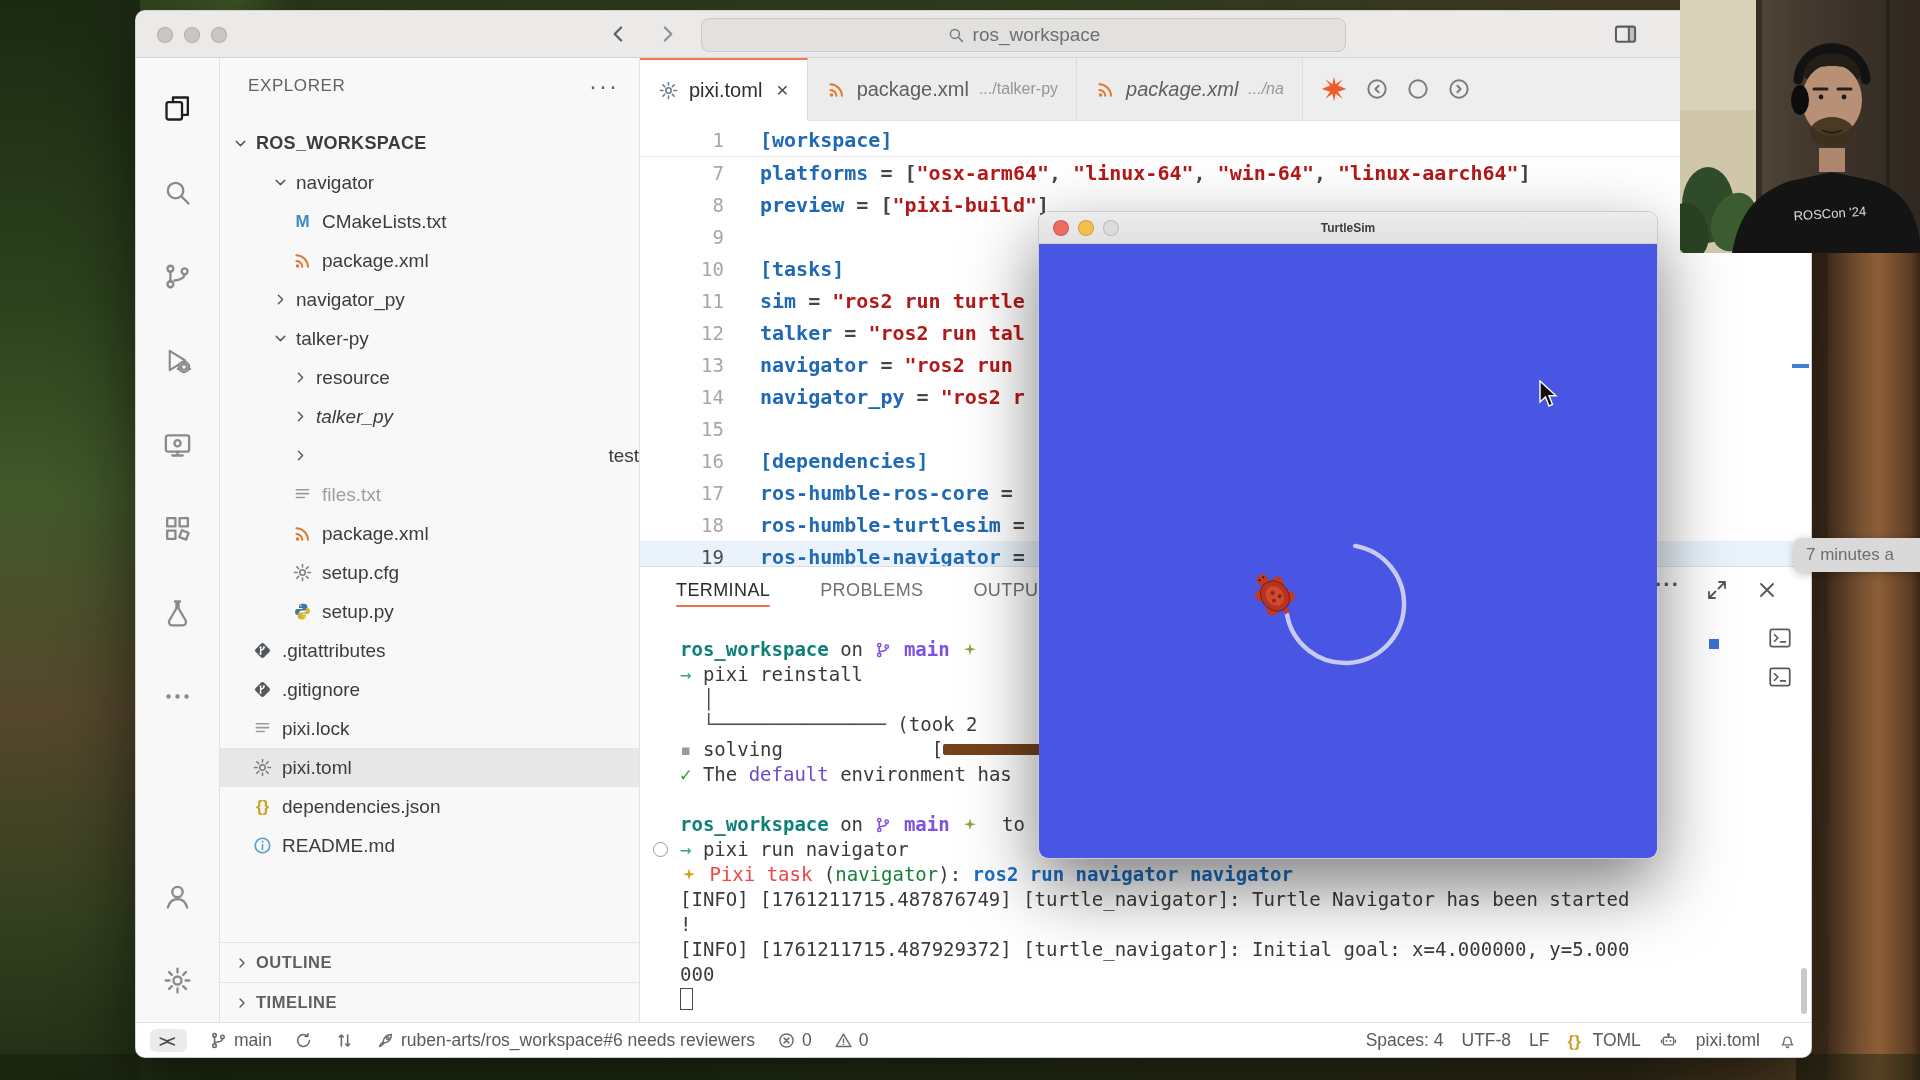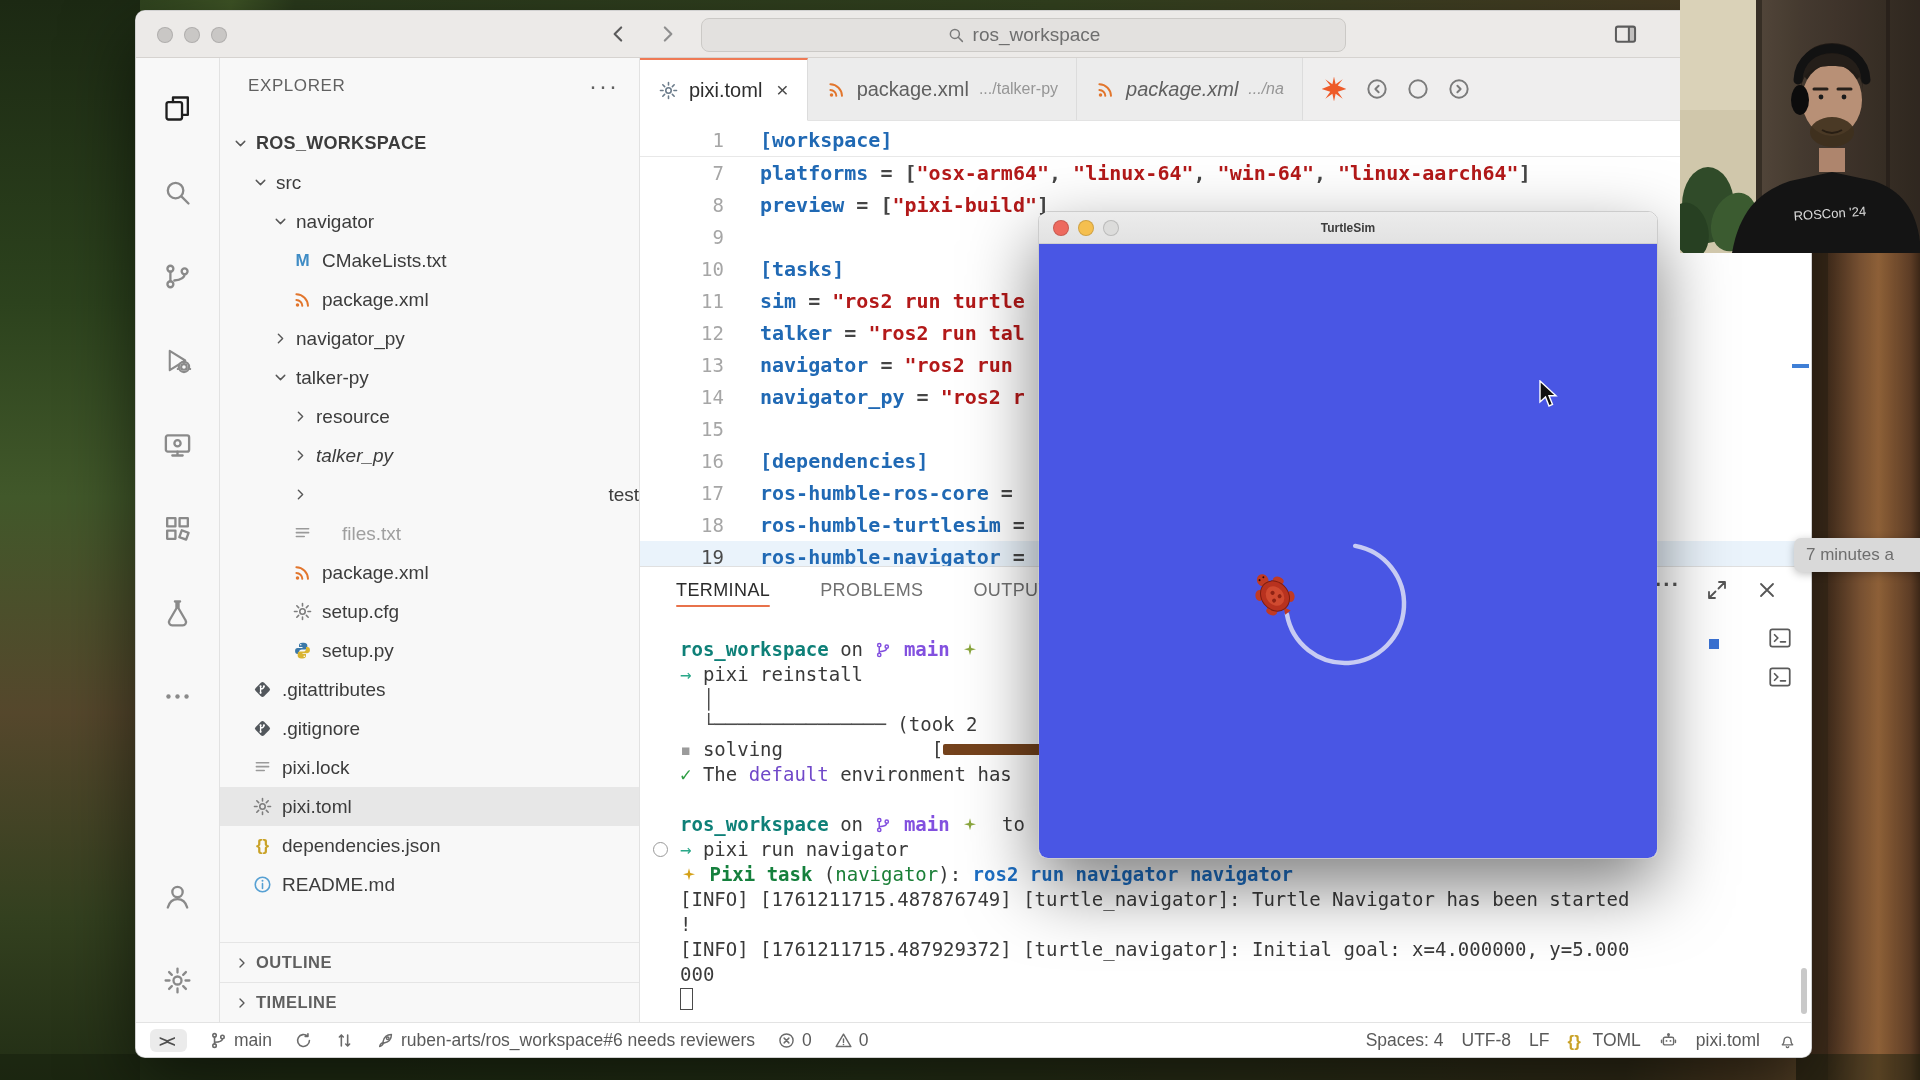--- a/index.html
+++ b/index.html
@@ -36,21 +36,21 @@
   .act-spacer{flex:1;}
   
   .sidebar{width:419px;flex:none;background:#f8f8f8;border-right:1px solid #e2e2e2;
     display:flex;flex-direction:column;min-height:0;}
   .sb-header{height:56px;flex:none;display:flex;align-items:center;padding:0 20px 0 28px;}
   .sb-title{font-size:17px;color:#616161;letter-spacing:.6px;}
   .sb-more{margin-left:auto;color:#616161;font-size:24px;letter-spacing:2px;cursor:pointer;}
   #tree{flex:none;padding-top:10px;}
   .trow-f{height:39px;display:flex;align-items:center;font-size:19px;color:#3c3c3c;cursor:pointer;white-space:nowrap;}
   .trow-f.selected{background:#e7e7e7;}
-  .trow-f.dim .lbl{color:#9f9f9f;margin-left:20px;}
+  .trow-f.dim .lbl{color:#9f9f9f;}
   .trow-f .chev{width:17px;height:17px;color:#585858;flex:none;margin-right:7px;}
   .trow-f .ficon{width:21px;height:21px;flex:none;margin-right:9px;display:flex;align-items:center;justify-content:center;}
   .trow-f.root .lbl{font-weight:bold;font-size:18px;letter-spacing:.3px;}
   .sb-sections{margin-top:auto;}
   .sb-section{height:39px;border-top:1px solid #e5e5e5;display:flex;align-items:center;padding-left:14px;
     font-size:16.5px;font-weight:bold;color:#5f5f5f;letter-spacing:.5px;cursor:pointer;}
   .sb-section .chev{width:16px;height:16px;margin-right:6px;color:#585858;}
   
   .editorcol{flex:1;display:flex;flex-direction:column;min-width:0;position:relative;}
   .tabbar{height:62px;flex:none;background:#efeeee;border-bottom:1px solid #e3e3e3;display:flex;align-items:stretch;}
@@ -88,21 +88,21 @@
   .panel-actions .ic{width:24px;height:24px;cursor:pointer;}
   .term-rail{position:absolute;right:18px;top:58px;display:flex;flex-direction:column;gap:13px;align-items:center;}
   .term-rail .ic{width:26px;height:26px;color:#5a5a5a;cursor:pointer;}
   .rail-dot{position:absolute;right:92px;top:72px;width:10px;height:10px;background:#3a72d4;}
   .term-scroll{position:absolute;right:4px;bottom:8px;width:6px;height:46px;background:#c9c9c9;border-radius:3px;}
   #term{position:absolute;left:40px;top:70px;right:120px;}
   .trow{height:25px;line-height:25px;white-space:pre;position:relative;
     font-family:"DejaVu Sans Mono",monospace;font-size:19px;color:#3a3a3a;}
   .t-dir{color:#0e8078;font-weight:bold;}
   .t-fg{color:#3a3a3a;}
-  .t-boldfg{color:#15803d;font-weight:bold;}
+  .t-boldfg{color:#ef4444;font-weight:normal;}
   .t-branch{color:#8250df;font-weight:bold;}
   .t-arrow{color:#2aa889;}
   .t-box{color:#4d4d4d;}
   .t-dim{color:#9b9b9b;}
   .t-green{color:#2f9e44;}
   .t-green2{color:#1a7f37;}
   .t-purple{color:#7048c9;}
   .t-blue{color:#1d6fc4;font-weight:bold;}
   .t-gold{color:#d4a017;}
   .t-sprout{color:#8aa63c;}
@@ -286,28 +286,20 @@
         <span class="sb-more">···</span>
       </div>
       <div id="tree">
           <div class="trow-f root" style="padding-left: 12px;">
             <span class="ic chev">
               <svg viewBox="0 0 24 24" fill="none" stroke="currentColor" stroke-width="2" stroke-linecap="round" stroke-linejoin="round">
                 <polyline points="6,9 12,15 18,9"></polyline>
               </svg>
             </span>
             <span class="lbl">ROS_WORKSPACE</span>
-          </div>
-          <div class="trow-f" style="padding-left: 32px;">
-            <span class="ic chev">
-              <svg viewBox="0 0 24 24" fill="none" stroke="currentColor" stroke-width="2" stroke-linecap="round" stroke-linejoin="round">
-                <polyline points="6,9 12,15 18,9"></polyline>
-              </svg>
-            </span>
-            <span class="lbl">src</span>
           </div>
           <div class="trow-f" style="padding-left: 52px;">
             <span class="ic chev">
               <svg viewBox="0 0 24 24" fill="none" stroke="currentColor" stroke-width="2" stroke-linecap="round" stroke-linejoin="round">
                 <polyline points="6,9 12,15 18,9"></polyline>
               </svg>
             </span>
             <span class="lbl">navigator</span>
           </div>
           <div class="trow-f" style="padding-left: 72px;">

